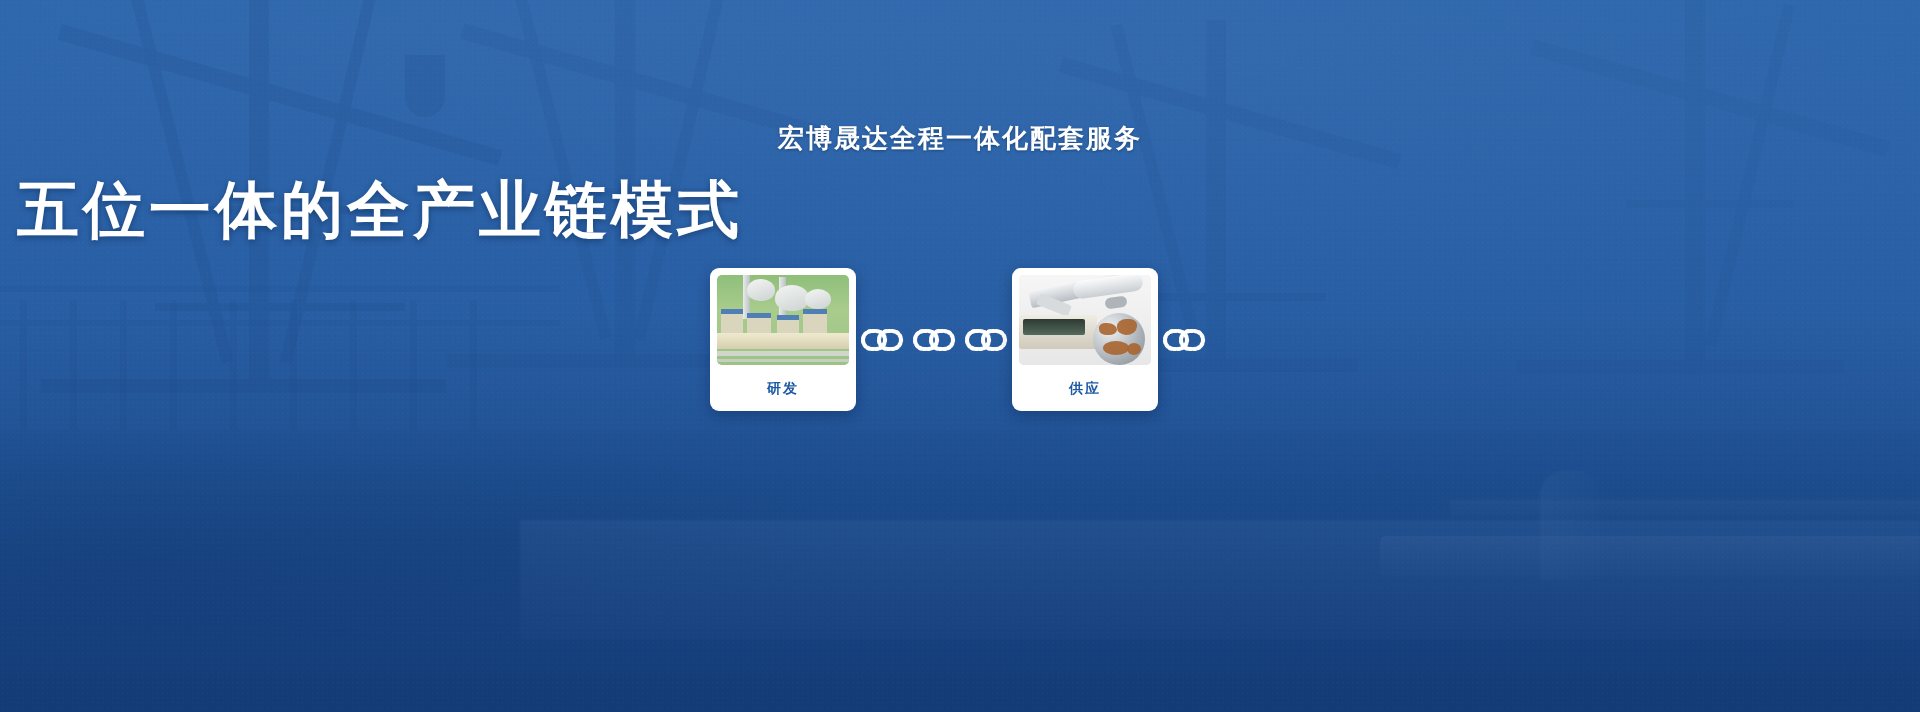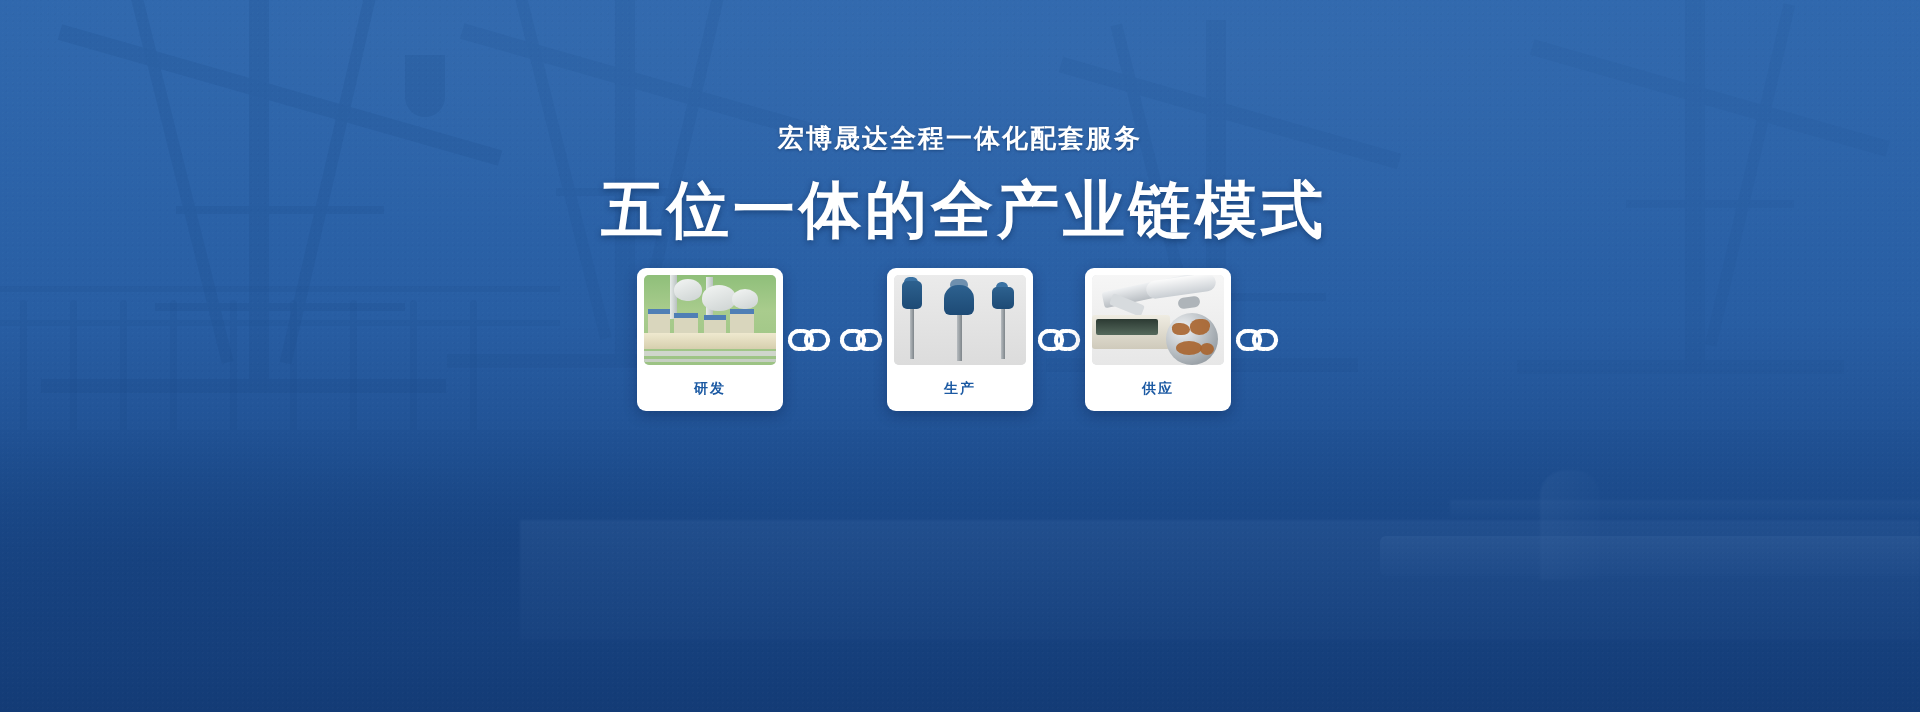--- a/index.html
+++ b/index.html
@@ -103,22 +103,22 @@
   .content{ position:relative; z-index:5; width:100%; height:100%; }
 
   .subtitle{
     position:absolute; left:0; right:0; top:121px;
     text-align:center;
     font-size:26px; font-weight:bold; letter-spacing:2px;
     color:#ffffff;
     text-shadow:0 1px 3px rgba(0,30,70,.45);
   }
   .title{
-    position:absolute; left:8px; right:0; top:168px;
-    text-align:center;
+    position:absolute; left:17px; right:0; top:168px;
+    text-align:left;
     font-size:62px; font-weight:bold; letter-spacing:4px;
     color:#ffffff;
     text-shadow:0 2px 6px rgba(0,28,66,.45);
   }
 
   
   .chain{
     position:absolute; left:0; right:0; top:268px;
     display:flex; justify-content:center; align-items:center;
     gap:0;
@@ -353,42 +353,20 @@
 
       <div class="link">
         <svg width="44" height="26" viewBox="0 0 44 26" aria-hidden="true">
           <g fill="none" stroke="#ffffff" stroke-width="4.2" stroke-dasharray="2.4 1.9" stroke-linecap="round">
             <rect x="3" y="4" width="22" height="18" rx="9"></rect>
             <rect x="19" y="4" width="22" height="18" rx="9"></rect>
           </g>
         </svg>
       </div>
 
-      <div class="card">
-        <div class="card-thumb">
-          <div class="th-prod">
-            <div class="unit u1">
-                <i class="cap"></i>
-                <i class="body"></i>
-                <i class="probe"></i>
-              </div>
-            <div class="unit u2">
-                <i class="cap"></i>
-                <i class="body"></i>
-                <i class="probe"></i>
-              </div>
-            <div class="unit u3">
-                <i class="cap"></i>
-                <i class="body"></i>
-                <i class="probe"></i>
-              </div>
-          </div>
-        </div>
-        <div class="card-label">生产</div>
-      </div>
 
       <div class="link">
         <svg width="44" height="26" viewBox="0 0 44 26" aria-hidden="true">
           <g fill="none" stroke="#ffffff" stroke-width="4.2" stroke-dasharray="2.4 1.9" stroke-linecap="round">
             <rect x="3" y="4" width="22" height="18" rx="9"></rect>
             <rect x="19" y="4" width="22" height="18" rx="9"></rect>
           </g>
         </svg>
       </div>
 

